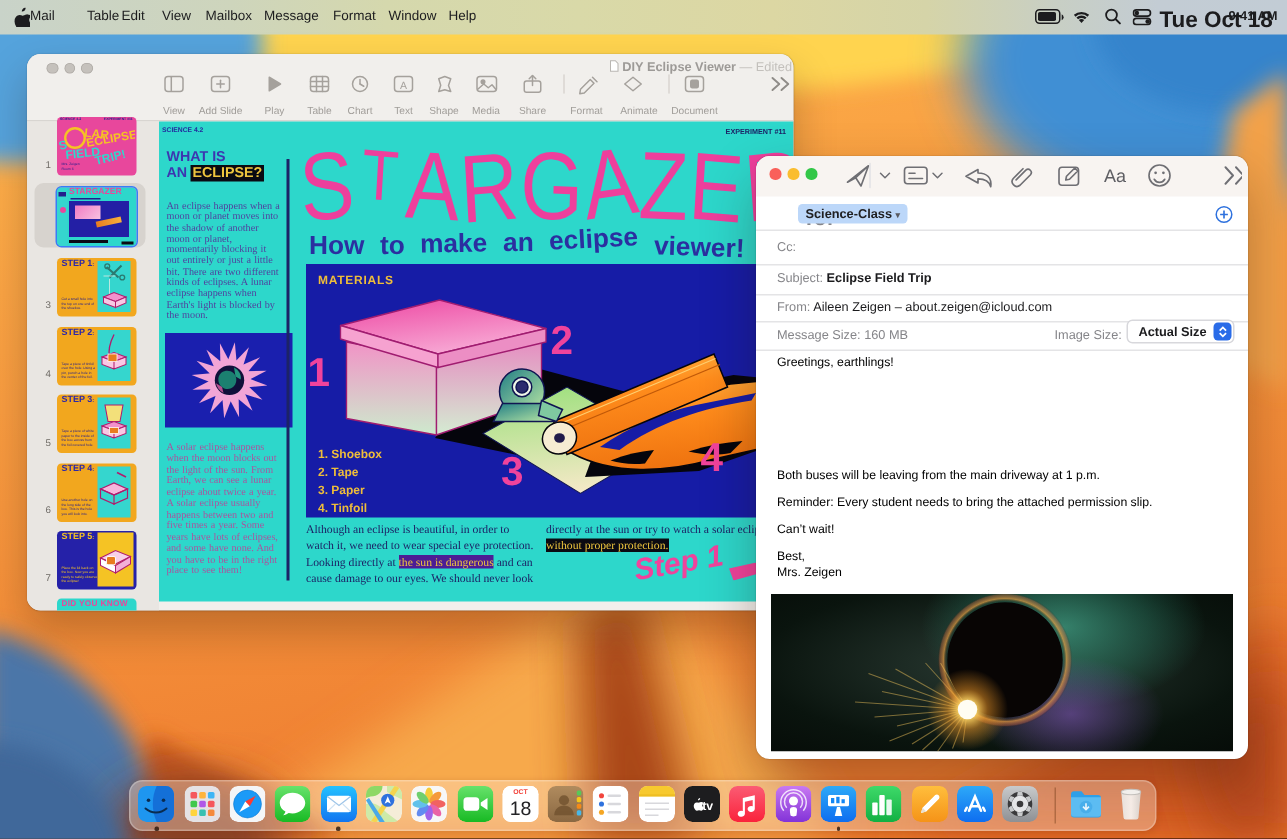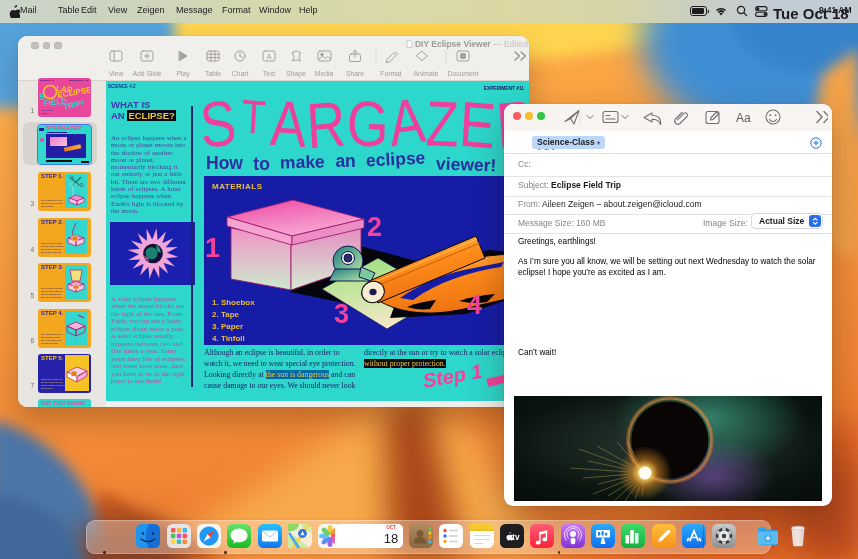--- a/index.html
+++ b/index.html
@@ -28,21 +28,21 @@
   #mail{position:absolute;left:504px;top:104px;width:328px;height:402px;
     border-radius:9px;background:#fff;
     box-shadow:0 16px 36px rgba(40,15,5,.3),0 0 1px rgba(0,0,0,.35);overflow:hidden;}
   .mrow{position:absolute;left:0;width:328px;border-bottom:1px solid #e4e4e6;
     font-size:8.5px;color:#858589;}
   .mval{color:#1b1b1d;}
   
   #dock{position:absolute;left:86px;top:520px;width:685px;height:34px;
     border-radius:9px;background:rgba(255,235,220,.36);
     box-shadow:inset 0 0 0 1px rgba(255,255,255,.25), 0 1px 4px rgba(120,40,0,.18);}
-  .dicon{position:absolute;top:4px;width:24px;height:24px;border-radius:5.5px;overflow:hidden;padding-left:44px;}
+  .dicon{position:absolute;top:4px;width:24px;height:24px;border-radius:5.5px;overflow:hidden;}
   .ddot{position:absolute;top:31px;width:2.5px;height:2.5px;border-radius:50%;background:rgba(40,20,10,.8);}
 </style>
 </head>
 <body>
 <div id="screen">
 <svg id="wall" width="858" height="559" viewBox="0 0 858 559">
   <defs>
     <linearGradient id="wbase" x1="0" y1="0" x2="0.3" y2="1">
       <stop offset="0" stop-color="#ffb84e"></stop>
       <stop offset="0.45" stop-color="#f89c40"></stop>
@@ -75,21 +75,21 @@
 </svg>
 
 <div id="menubar">
   <svg class="abs" style="left:9px;top:4.5px" width="11" height="13" viewBox="0 0 814 1000">
         <path fill="#1c1c1e" d="M788 641q-1-128 109-190-61-89-185-98-52-4-117 17t-106 37q-28 10-45 10-22 0-65-14t-82-14q-113 2-186 91T38 714q0 124 85 270 88 145 177 145 36 0 100-24 60-24 110-24 53 0 117 23 67 24 97 24 91 0 174-142 34-59 54-120-150-62-164-225zM558 160q55-66 50-160-82 5-140 63-56 55-63 142 88 7 153-45z"></path>
       </svg>
   <span class="mi" style="left:20px;font-weight:normal;">Mail</span>
   <span class="mi" style="left:58px;">Table</span>
   <span class="mi" style="left:81px;">Edit</span>
   <span class="mi" style="left:108px;">View</span>
-  <span class="mi" style="left:137px;">Zeigen</span>
+  <span class="mi" style="left:137px;">Mailbox</span>
   <span class="mi" style="left:176px;">Message</span>
   <span class="mi" style="left:222px;">Format</span>
   <span class="mi" style="left:259px;">Window</span>
   <span class="mi" style="left:299px;">Help</span>
   <svg class="abs" style="left:690px;top:6px" width="20" height="11" viewBox="0 0 20 11">
         <rect x="0.5" y="0.5" width="16" height="9" rx="2.5" fill="none" stroke="#1c1c1e" stroke-width="1"></rect>
         <rect x="2" y="2" width="12" height="6" rx="1.2" fill="#1c1c1e"></rect>
         <path d="M17.8 3.5 v4 a2.2 2.2 0 0 0 0-4z" fill="#1c1c1e"></path>
       </svg>
   <svg class="abs" style="left:714px;top:5px" width="14" height="12" viewBox="0 0 14 12">
@@ -393,21 +393,21 @@
           </g>
           <text x="8" y="13" font-size="8" font-weight="bold" fill="#eebd3a" letter-spacing="0.5">MATERIALS</text>
           <g fill="#eebd3a" font-size="8" font-weight="bold">
             <text x="8" y="129">1. Shoebox</text>
             <text x="8" y="141">2. Tape</text>
             <text x="8" y="153">3. Paper</text>
             <text x="8" y="165">4. Tinfoil</text>
           </g>
         </svg>
       </div>
-      <div class="abs" style="left:98px;top:266px;width:152px;font-size:7.8px;line-height:11px;color:#1c2366;font-family:'Liberation Serif',serif;">Although an eclipse is beautiful, in order to watch it, we need to wear special eye protection. Looking directly at <span style="background:#0369a1;color:#eec53e;">the sun is dangerous</span> and can cause damage to our eyes. We should never look</div>
+      <div class="abs" style="left:98px;top:266px;width:152px;font-size:7.8px;line-height:11px;color:#1c2366;font-family:'Liberation Serif',serif;">Although an eclipse is beautiful, in order to watch it, we need to wear special eye protection. Looking directly at <span style="background:#4c1d95;color:#eec53e;">the sun is dangerous</span> and can cause damage to our eyes. We should never look</div>
       <div class="abs" style="left:258px;top:266px;width:152px;font-size:7.8px;line-height:11px;color:#1c2366;font-family:'Liberation Serif',serif;">directly at the sun or try to watch a solar eclipse <span style="background:#0a0a12;color:#eec53e;">without proper protection.</span></div>
       <div class="abs" style="left:317px;top:289px;font-size:20px;font-weight:bold;font-style:italic;color:#f0439c;transform:rotate(-10deg);transform-origin:0 50%;">Step 1</div>
       <svg class="abs" style="left:379px;top:294px;" width="22" height="12" viewBox="0 0 22 12">
             <path d="M1,4 L19,0 L22,7 L4,12 Z" fill="#f0439c"></path>
           </svg>
     </div>
   </div>
 </div>
 <div id="mail">
   <div class="abs" style="left:0;top:0;width:328px;height:27px;background:#f8f4f1;border-radius:9px 9px 0 0;"></div>
@@ -453,22 +453,24 @@
   <div class="abs" style="left:14px;top:114px;font-size:8.5px;color:#858589;">Message Size: 160 MB</div>
   <div class="abs" style="left:199px;top:114px;font-size:8.5px;color:#858589;">Image Size:</div>
   <div class="abs" style="left:247px;top:108.5px;width:70px;height:14.5px;border:1px solid #d8d8dc;border-radius:4px;background:#fff;">
     <span class="abs" style="left:7px;top:2px;font-size:8.5px;font-weight:bold;color:#1b1b1d;">Actual Size</span>
     <span class="abs" style="right:1.5px;top:1.5px;width:11.5px;height:11.5px;background:#2a6ce8;border-radius:3px;"></span>
     <svg class="abs" style="right:3px;top:3.5px" width="8.5" height="8.5" viewBox="0 0 8 8">
           <path d="M2,3.2 L4,1.2 L6,3.2 M2,4.8 L4,6.8 L6,4.8" fill="none" stroke="#fff" stroke-width="1.1"></path>
         </svg>
   </div>
   <div class="abs" style="left:14px;top:132px;width:312px;font-size:8.2px;line-height:11px;color:#000;">Greetings, earthlings!</div>
-  <div class="abs" style="left:14px;top:152px;width:312px;font-size:8.2px;line-height:11px;color:#000;">As I’m sure you all know, we will be setting out next Wednesday to watch the solar<br>eclipse! I hope you’re as excited as I am.</div>
+  <div class="abs" style="left:14px;top:207px;width:312px;font-size:8.2px;line-height:11px;color:#000;">Both buses will be leaving from the main driveway at 1 p.m.</div>
+  <div class="abs" style="left:14px;top:225px;width:312px;font-size:8.2px;line-height:11px;color:#000;">Reminder: Every student needs to bring the attached permission slip.</div>
   <div class="abs" style="left:14px;top:243px;width:312px;font-size:8.2px;line-height:11px;color:#000;">Can’t wait!</div>
+  <div class="abs" style="left:14px;top:261px;width:312px;font-size:8.2px;line-height:11px;color:#000;">Best,<br>Mrs. Zeigen</div>
   <svg class="abs" style="left:10px;top:292px;" width="308" height="105" viewBox="0 0 308 105">
     <defs>
       <radialGradient id="glowT" cx="0.5" cy="0.5" r="0.5">
         <stop offset="0" stop-color="#3f9f84" stop-opacity="0.75"></stop>
             <stop offset="0.6" stop-color="#2f8f74" stop-opacity="0.35"></stop>
             <stop offset="1" stop-color="#2f8f74" stop-opacity="0"></stop>
       </radialGradient>
       <radialGradient id="glowP" cx="0.5" cy="0.5" r="0.5">
         <stop offset="0" stop-color="#8a5ac8" stop-opacity="0.55"></stop>
             <stop offset="1" stop-color="#8a5ac8" stop-opacity="0"></stop>

